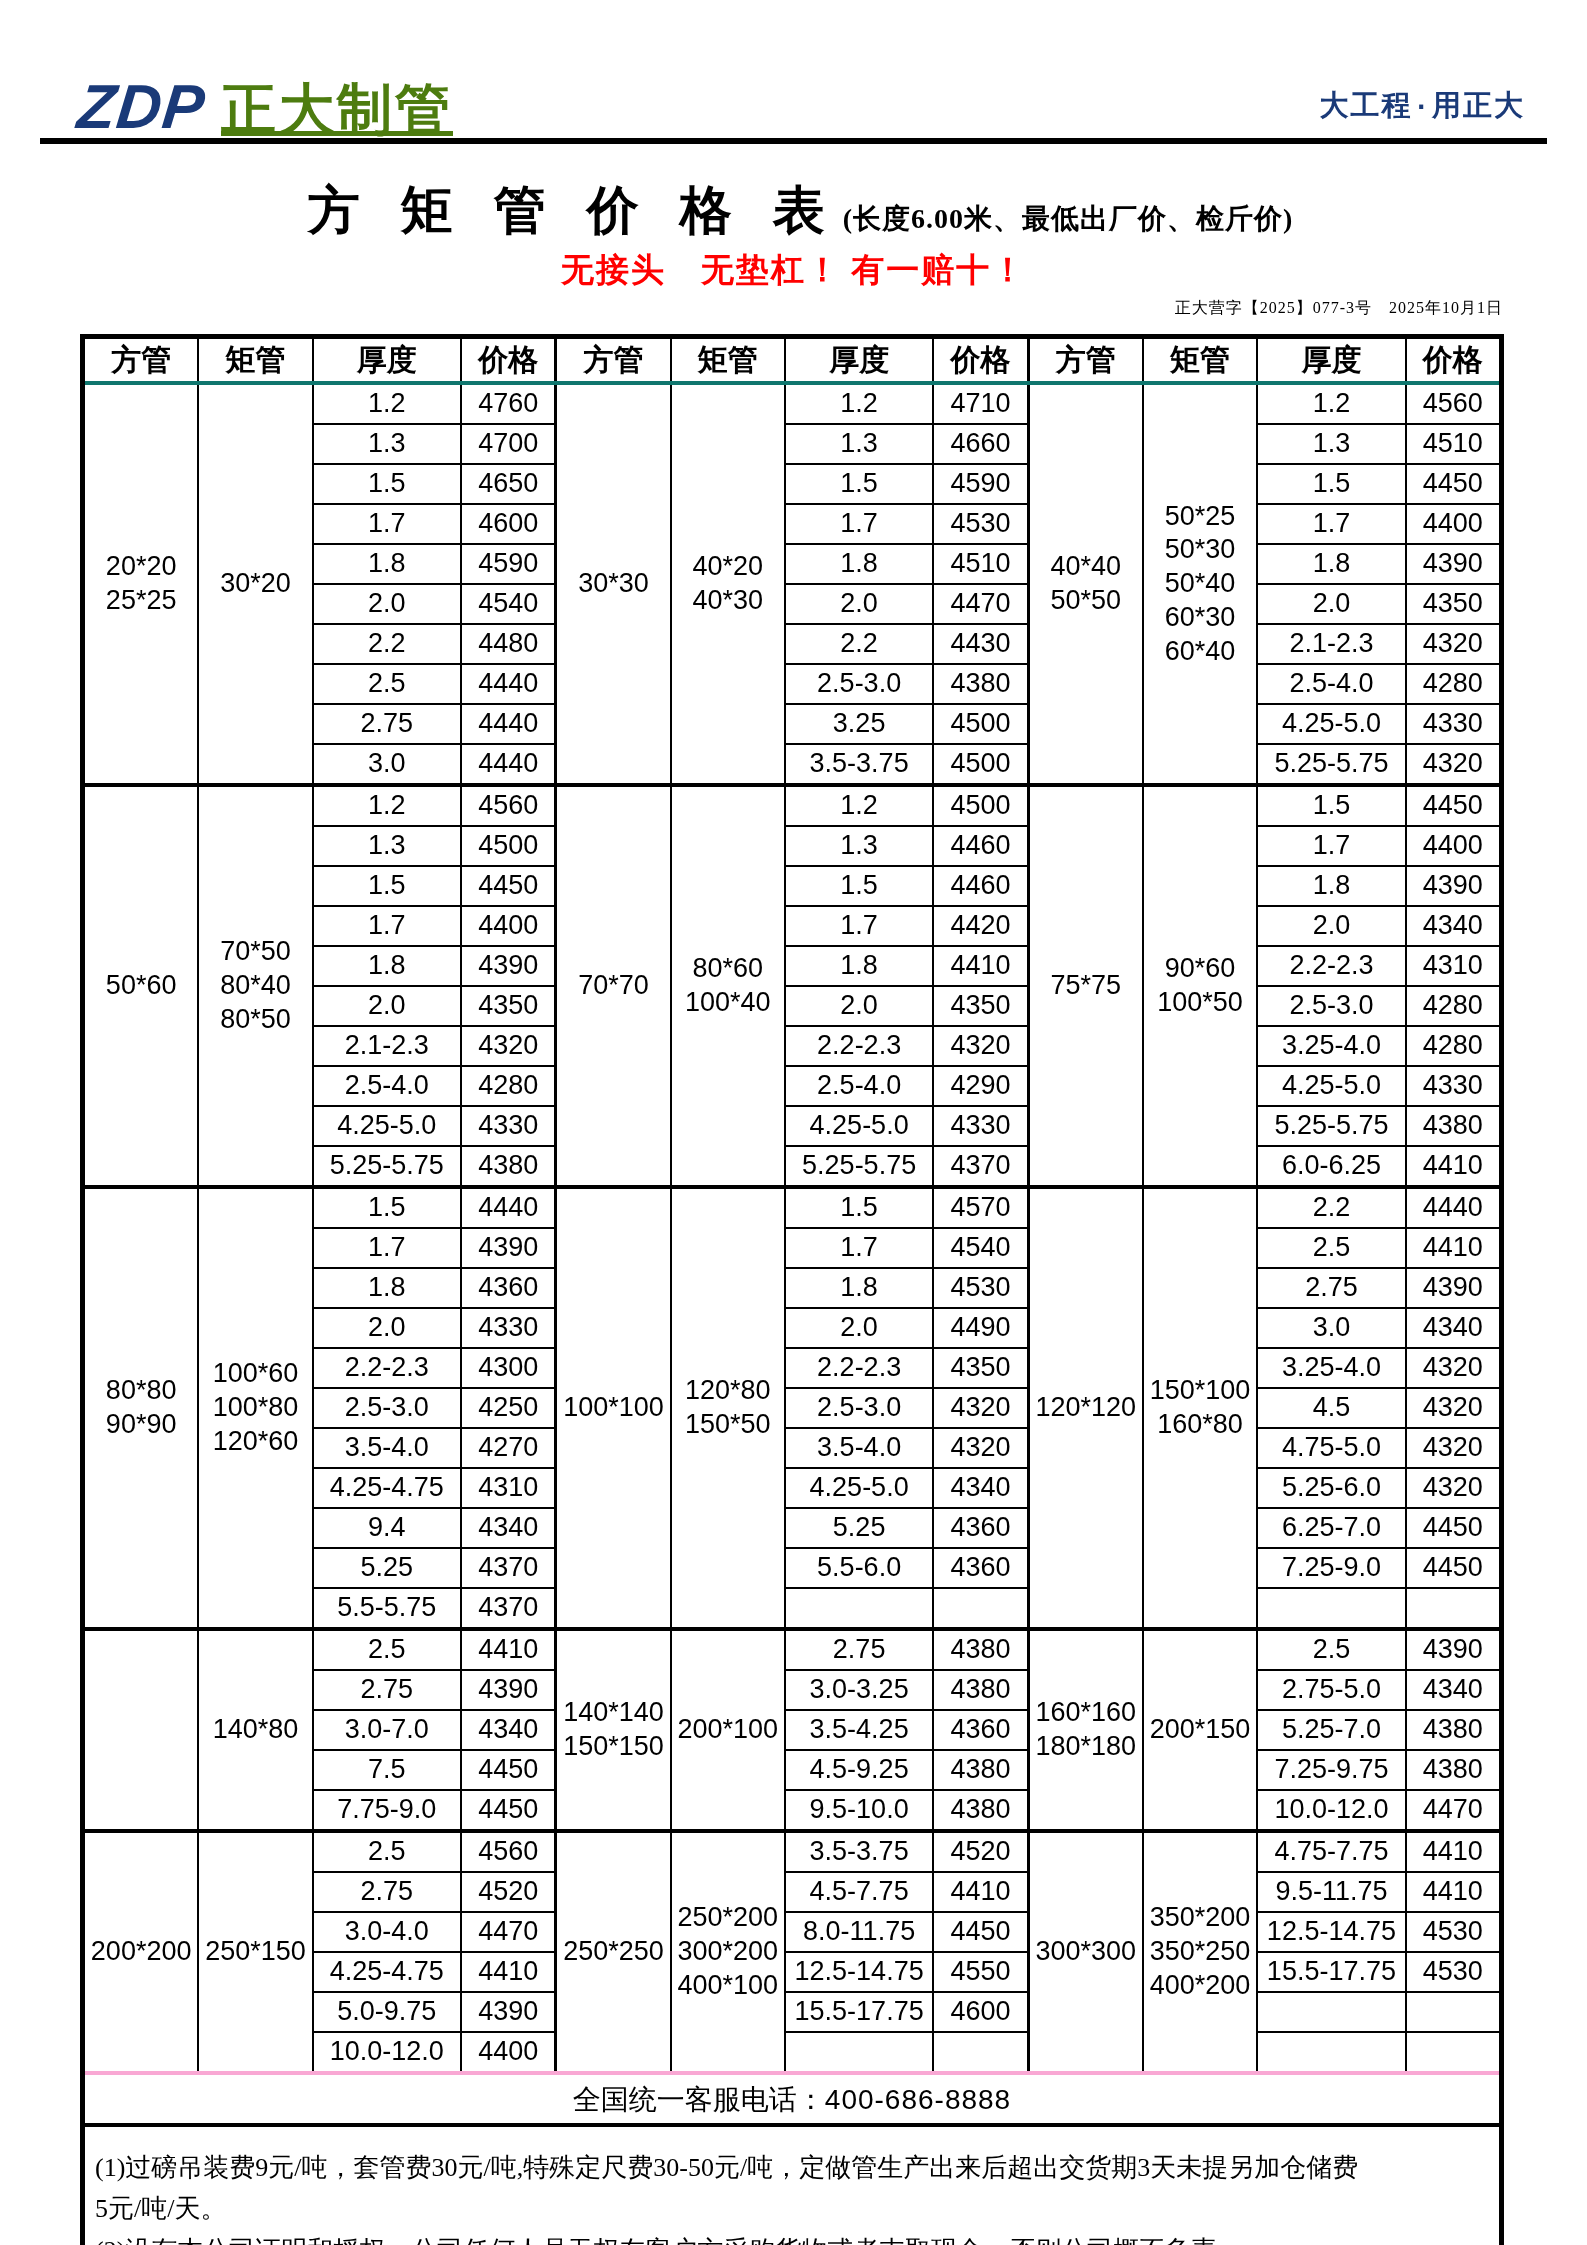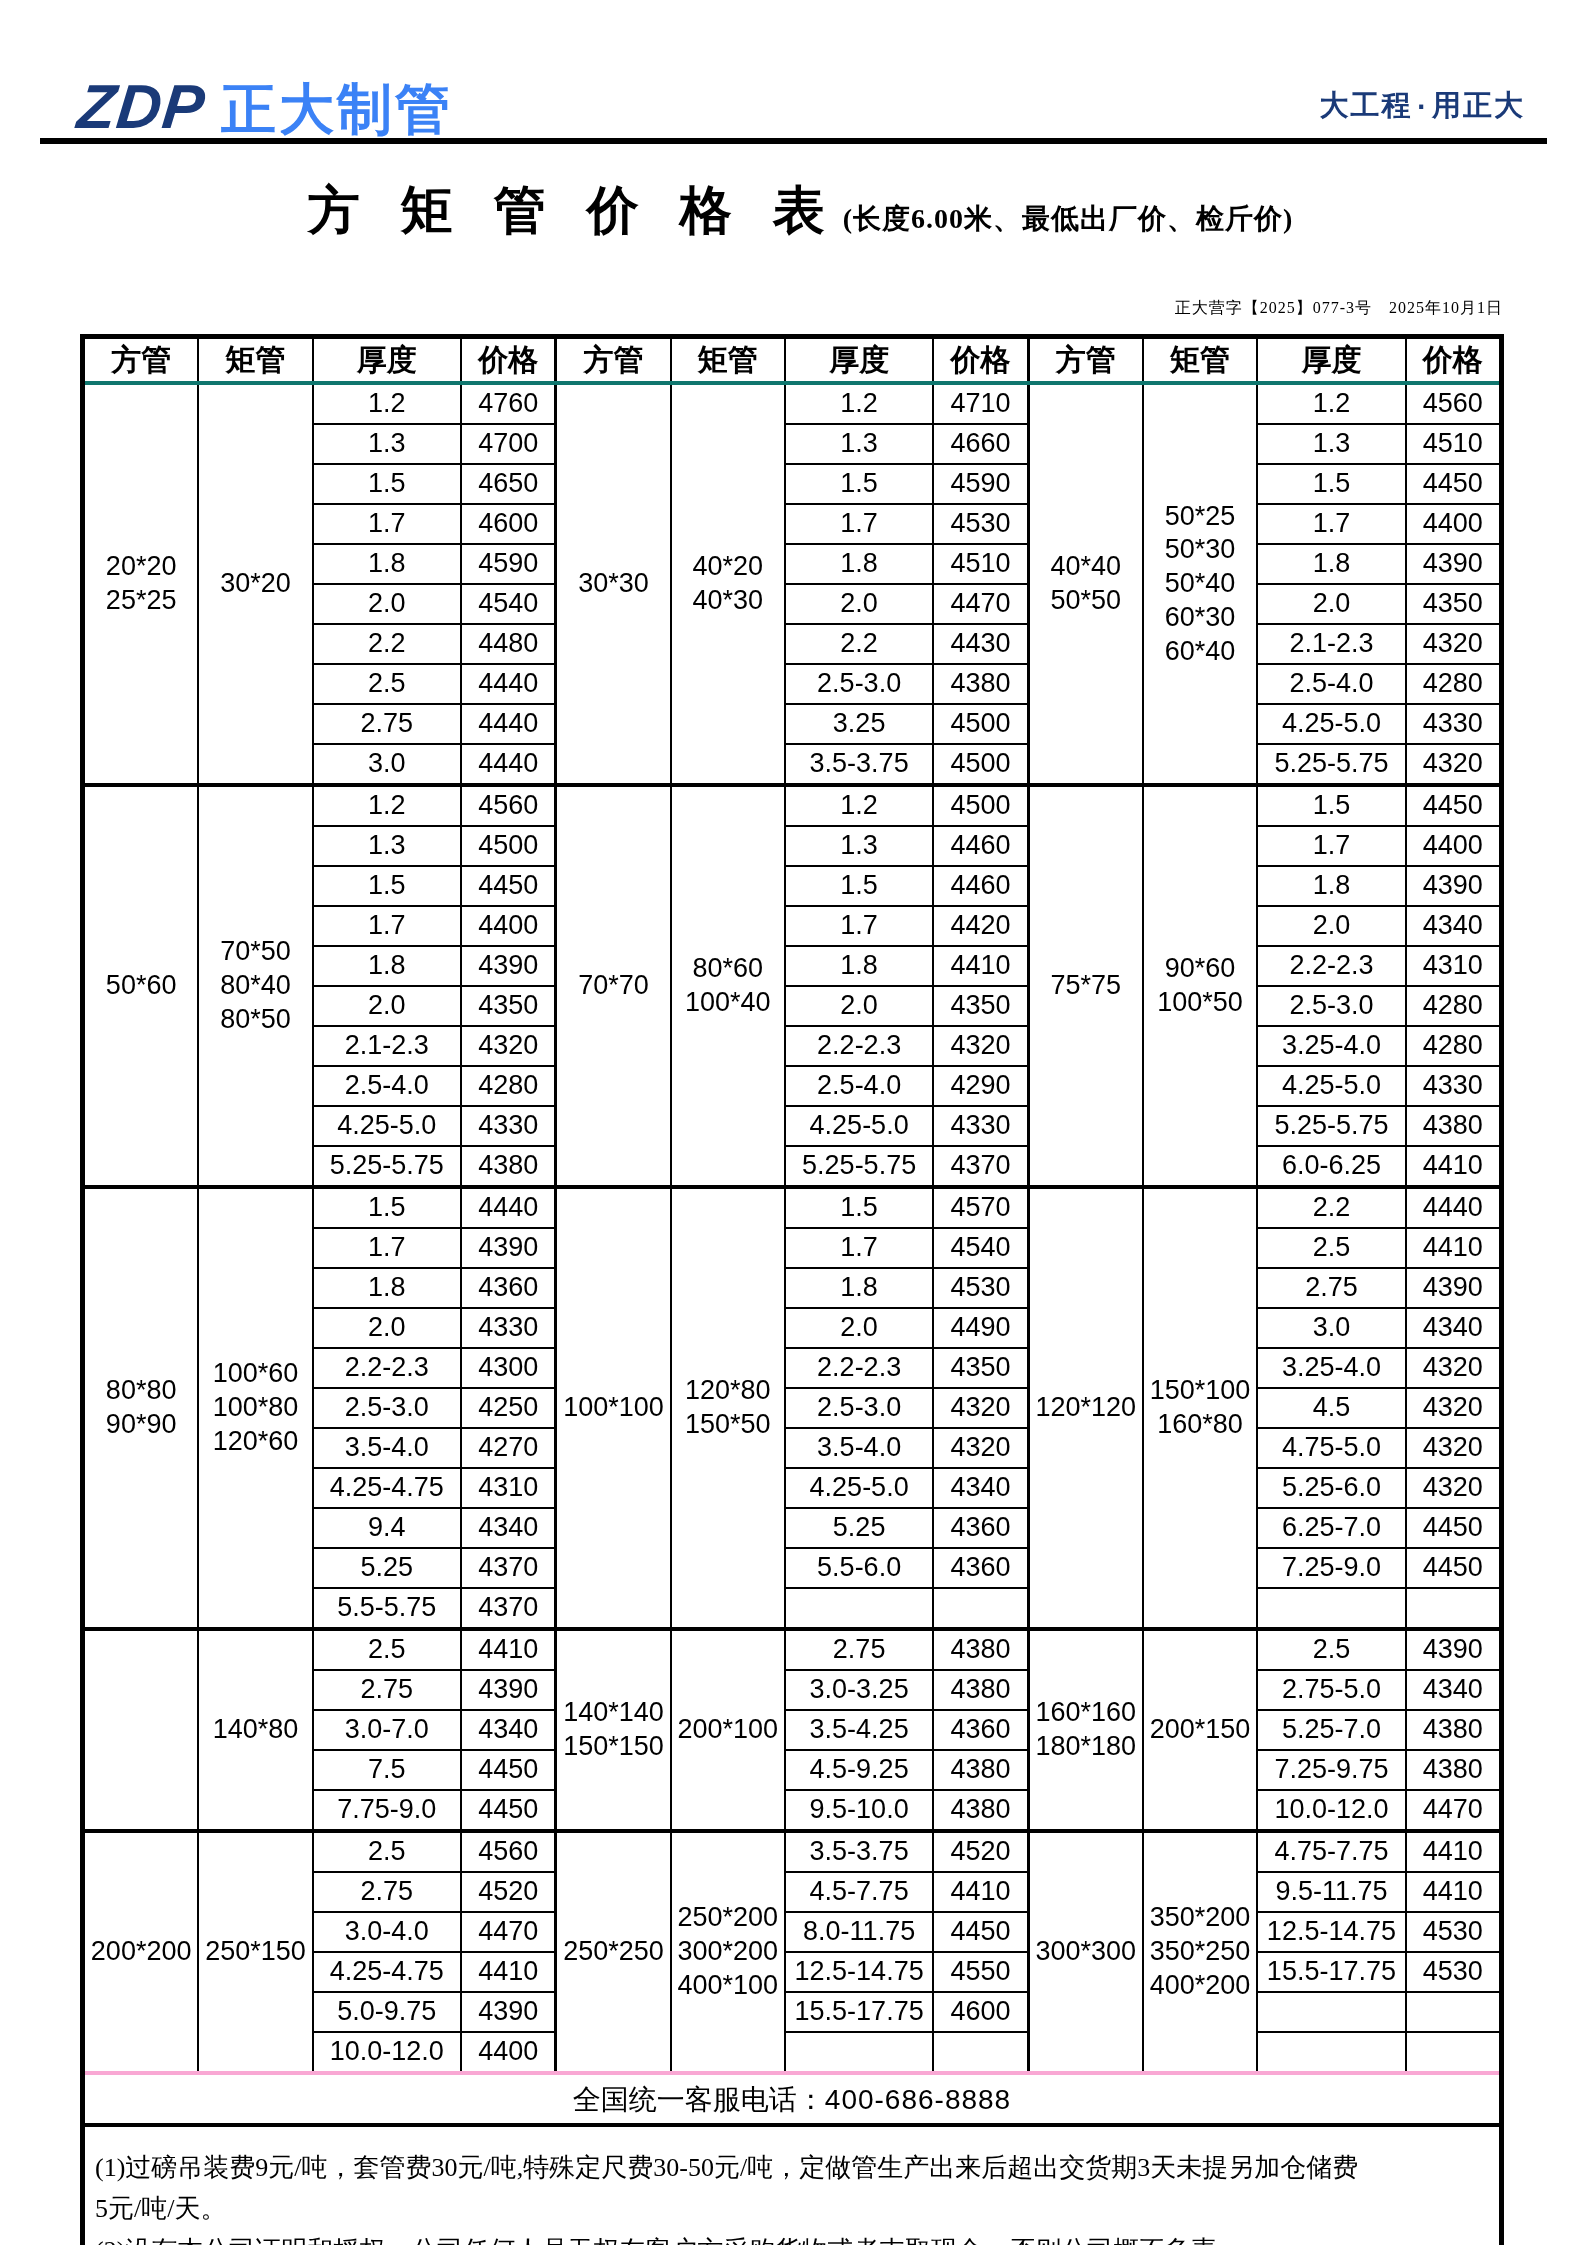--- a/index.html
+++ b/index.html
@@ -49,31 +49,32 @@
     padding:6px 10px;vertical-align:middle;}
 </style>
 </head>
 <body>
 
 <div class="page">
 
   <div class="header-band">
     <div class="logo">
       <span class="logo-zdp" style="color: rgb(26, 58, 120);">ZDP</span>
-      <span class="logo-cn" style="color: #3b82f6;">正大制管</span>
+      <span class="logo-cn" style="color: #4d7c0f; text-decoration: underline;">正大制管</span>
     </div>
     <div class="slogan" style="color: rgb(26, 58, 120);">大工程·用正大</div>
   </div>
   <div class="top-rule"></div>
 
   <div class="title-line">
     <span class="title-main">方 矩 管 价 格 表</span>
     <span class="title-sub">(长度6.00米、最低出厂价、检斤价)</span>
   </div>
 
+  <div class="promo-line" style="color: rgb(255, 0, 0);">无接头　无垫杠！ 有一赔十！</div>
 
   <div class="doc-line">正大营字【2025】077-3号　2025年10月1日</div>
 
   <table class="price">
     <thead>
       <tr id="header-row">
           <th class="c-sq">方管</th>
           <th class="c-rc">矩管</th>
           <th class="c-th">厚度</th>
           <th class="c-pr">价格</th>

